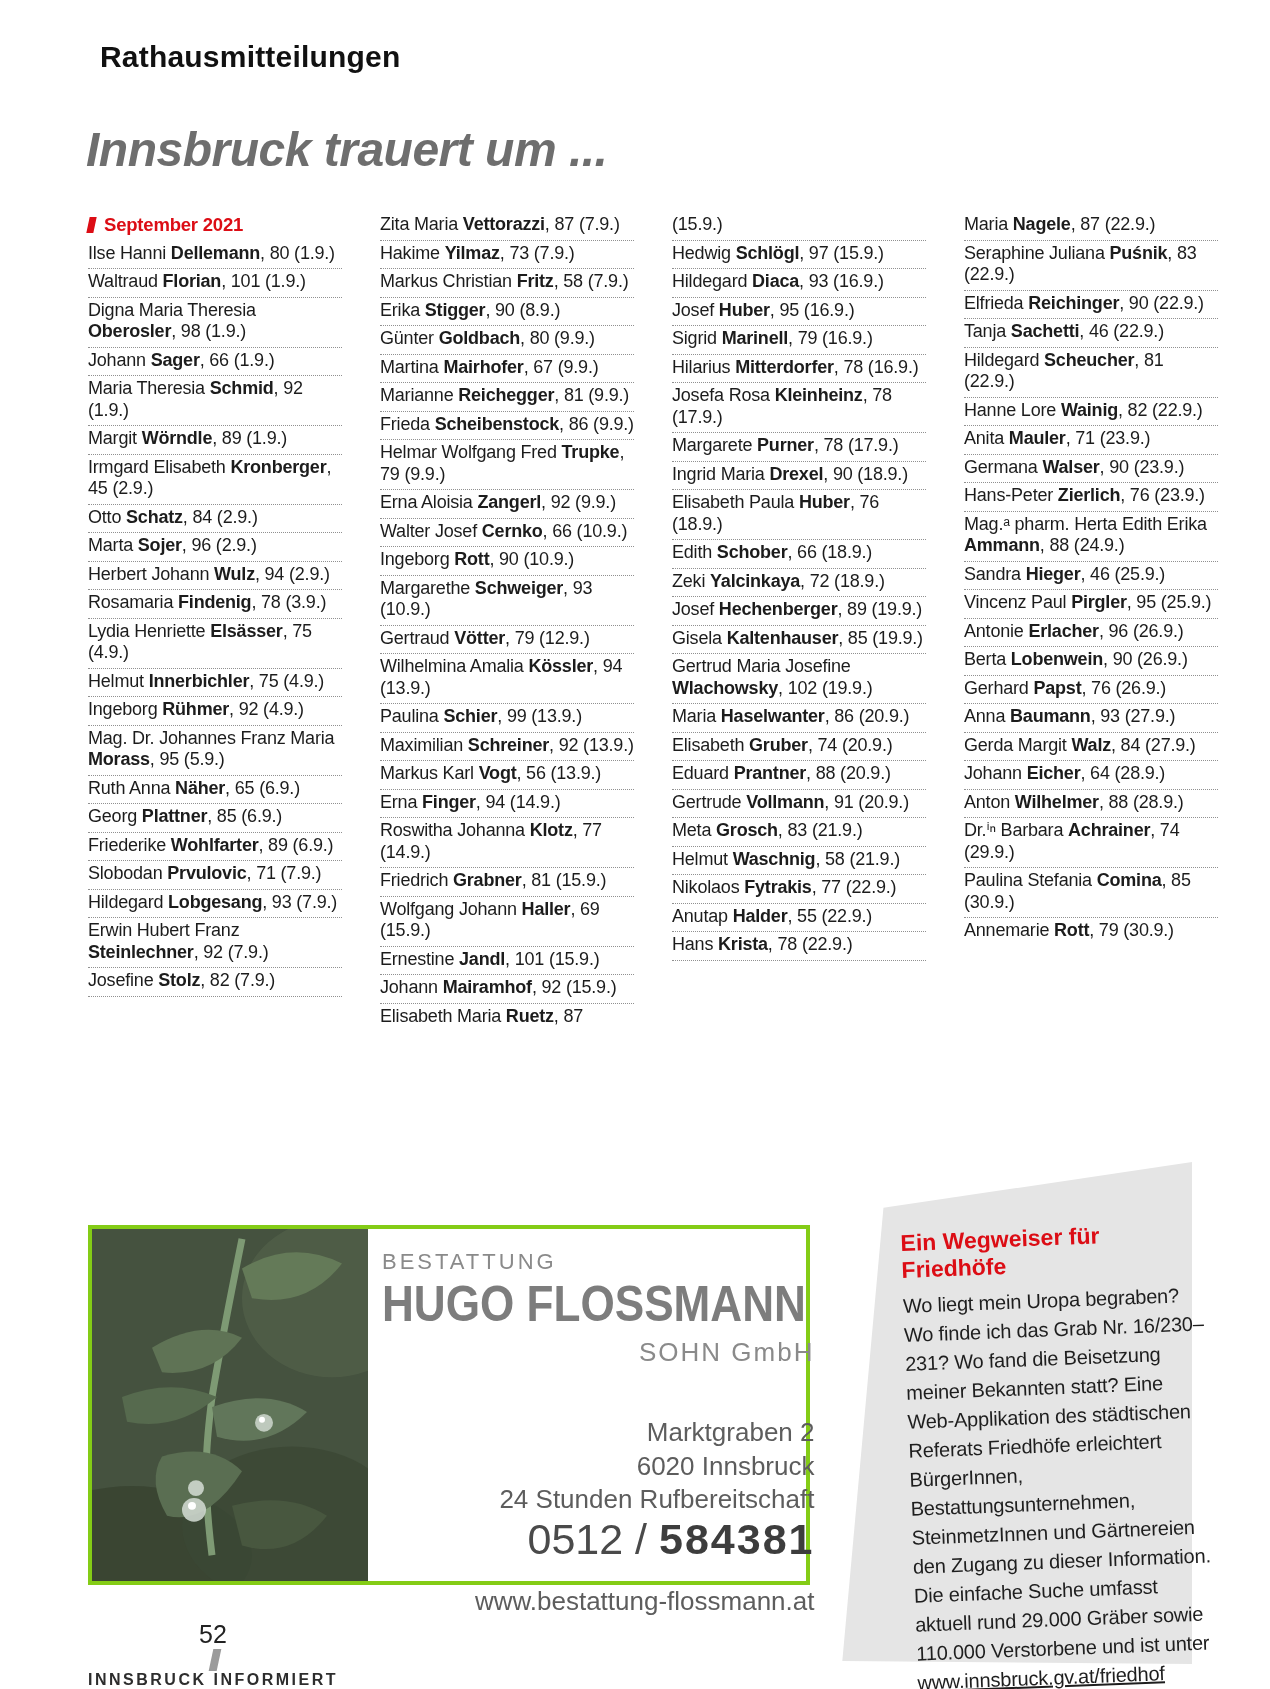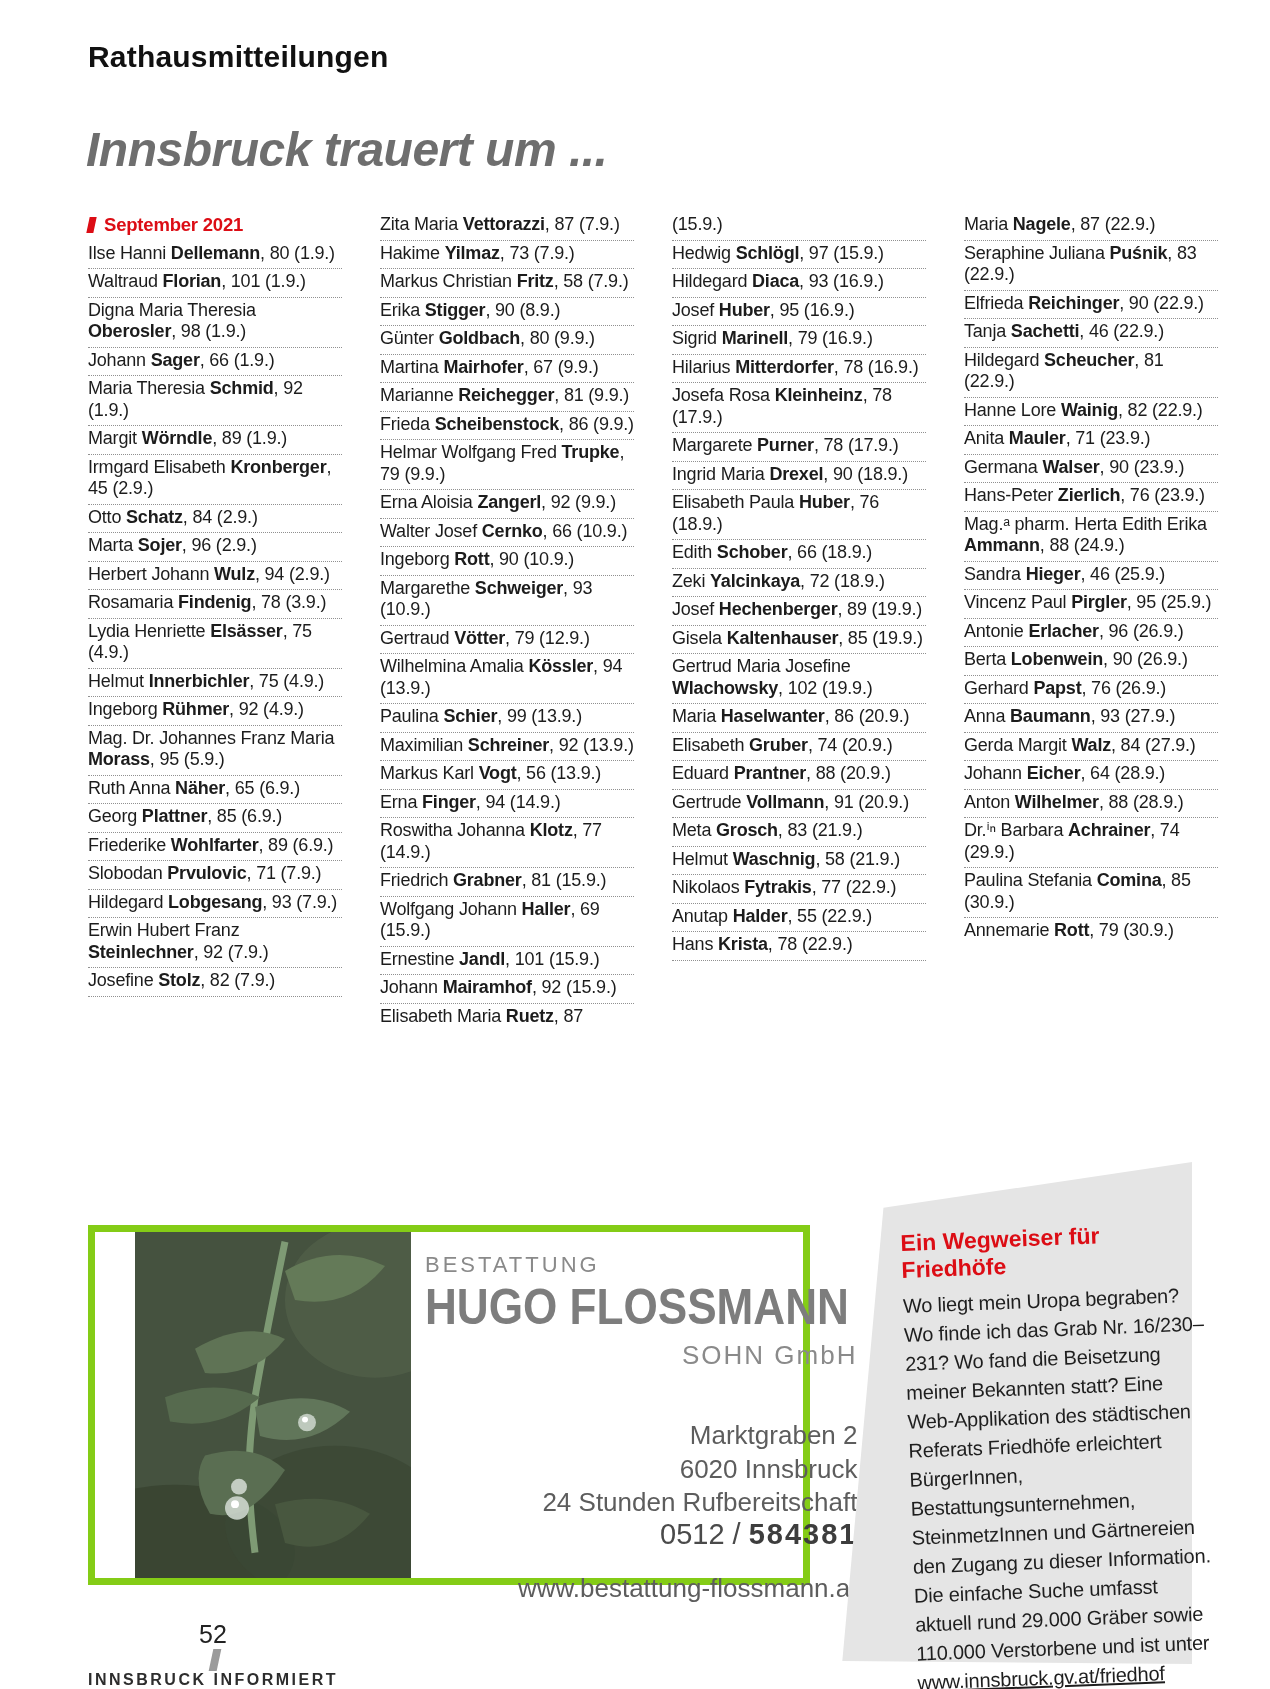--- a/index.html
+++ b/index.html
@@ -1,21 +1,21 @@
 <!DOCTYPE html>
 <html style="--accent_red: #dc0d15; --title_gray: #6e6e6e; --infobox_bg: #e5e5e5; --ad_gray: #7d7d7d;"><head>
 <meta charset="utf-8">
 <style>
   html,body { margin:0; padding:0; background:#fff; }
   .page {
     position:relative; width:1270px; height:1689px; background:#fff;
     font-family:"Liberation Sans","DejaVu Sans",sans-serif; color:#1a1a1a; overflow:hidden;
   }
   .kicker {
-    position:absolute; left:88px; top:40px; font-size:30px; font-weight:bold;
+    position:absolute; left:100px; top:40px; font-size:30px; font-weight:bold;
     letter-spacing:0.2px; color:#111;
   }
   .title {
     position:absolute; left:86px; top:122px; margin:0; font-size:48px; font-weight:bold;
     font-style:italic; color:var(--title_gray,#6e6e6e); letter-spacing:-0.5px;
   }
   .columns {
     position:absolute; left:88px; top:212px; display:flex; gap:38px;
   }
   .obit-col { width:254px; }
@@ -29,35 +29,35 @@
     border-bottom:none; color:var(--accent_red,#dc0d15); font-weight:bold;
     font-size:18.5px; padding-bottom:5px;
   }
   .mark {
     display:inline-block; width:7px; height:16px; background:var(--accent_red,#dc0d15);
     transform:skewX(-12deg); margin-right:9px; vertical-align:-2px;
   }
   
   .ad {
     position:absolute; left:88px; top:1225px; width:722px; height:360px;
-    border:7px solid #84cc16; background:#fff; box-sizing:border-box; display:flex;padding-left:40px;
+    border:4px solid #84cc16; background:#fff; box-sizing:border-box; display:flex;
   }
   .ad-photo { width:276px; height:100%; display:block; flex:none; }
   .ad-body { flex:1; position:relative; padding:20px 12px 0 14px; }
   .ad-kicker { font-size:22px; letter-spacing:3px; color:#8a8a8a; }
   .ad-logo {
     font-size:45px; font-weight:bold; color:#7d7d7d; letter-spacing:0px;
     margin-top:0px; white-space:nowrap; transform:scale(0.98,1.12); transform-origin:left top;
   }
   .ad-sub { text-align:right; font-size:26px; color:#8a8a8a; margin-top:10px; letter-spacing:2px; }
   .ad-address {
     text-align:right; font-size:26px; color:#5d5d5d; margin-top:48px; line-height:1.3;
   }
   .ad-service { text-align:right; font-size:26px; color:#5d5d5d; }
-  .ad-phone { text-align:right; font-size:29px; color:#4a4a4a; margin-top:0px; }
+  .ad-phone { text-align:right; font-size:43px; color:#4a4a4a; margin-top:0px; }
   .ad-phone .bold { font-weight:bold; letter-spacing:2px; color:#3d3d3d; }
   .ad-site { text-align:right; font-size:26px; color:#5d5d5d; margin-top:22px; }
   
   .infobox { position:absolute; left:818px; top:1158px; width:374px; height:508px; }
   .infobox-bg {
     position:absolute; inset:0; background:var(--infobox_bg,#e5e5e5);
     clip-path:polygon(17.5% 9.8%, 100% 0.8%, 100% 99.6%, 6.5% 99%);
   }
   .infobox-inner {
     position:absolute; left:82px; top:72px; width:302px;

